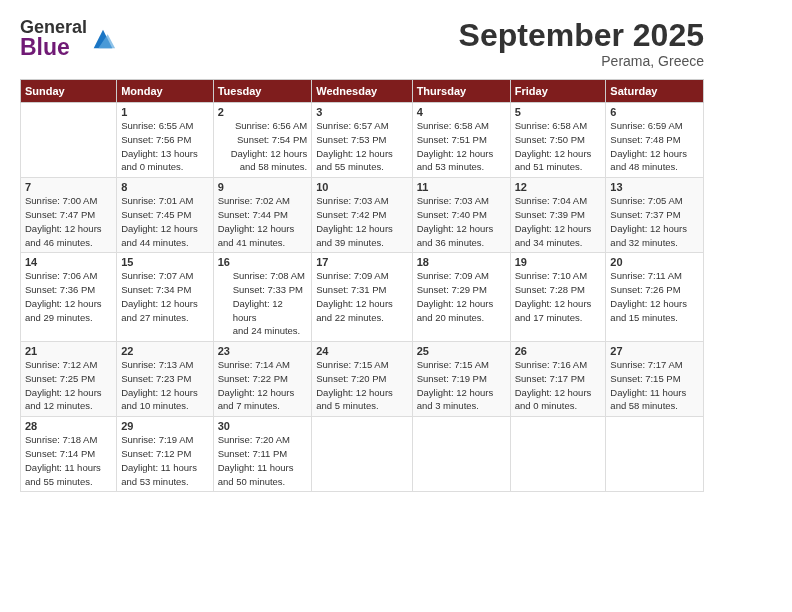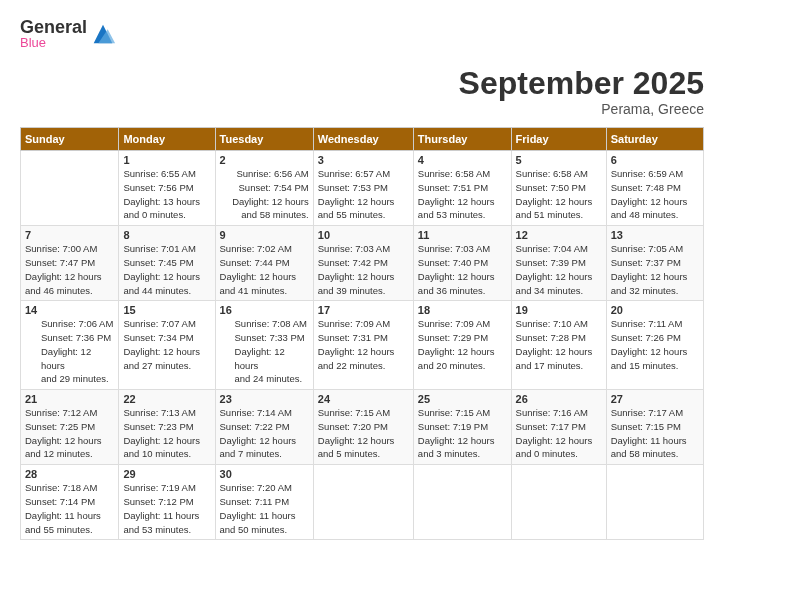--- a/index.html
+++ b/index.html
@@ -29,50 +29,49 @@
       display: flex;
       flex-direction: column;
       line-height: 1;
     }
     .logo-general {
       font-size: 18px;
       font-weight: bold;
       color: #333;
     }
     .logo-blue {
-      font-size: 13px;
-      font-weight: normal;
-      color: #ec4899;
+      font-size: 23px;
+      font-weight: bold;
+      color: #701a75;
     }
     .logo-icon {
       width: 28px;
       height: 28px;
       margin-left: 2px;
     }
     .title-section {
       text-align: right;
     }
     .month-title {
       font-size: 32px;
       font-weight: bold;
       color: #333;
       line-height: 1.1;
-      margin-top: 48px;
     }
     .location {
       font-size: 14px;
       color: #555;
     }
     .calendar {
       width: 100%;
       border-collapse: collapse;
       font-size: 9.5px;
     }
     .calendar th {
-      background-color: #a16207;
+      background-color: #7f1d1d;
       color: #fff;
       padding: 5px 4px;
       text-align: left;
       font-size: 11px;
       font-weight: bold;
       border: 1px solid #ccc;
     }
     .calendar td {
       vertical-align: top;
       border: 1px solid #ddd;
@@ -225,21 +224,21 @@
             <span class="day-number">13</span>
             <div class="day-info" style="white-space: pre-line;">Sunrise: 7:05 AM
 Sunset: 7:37 PM
 Daylight: 12 hours
 and 32 minutes.</div>
           </td>
         </tr>
         <tr>
           <td>
             <span class="day-number">14</span>
-            <div class="day-info" style="white-space: pre-line; margin-left: 16px;">Sunrise: 7:06 AM
+            <div class="day-info" style="white-space: pre-line;">Sunrise: 7:06 AM
 Sunset: 7:36 PM
 Daylight: 12 hours
 and 29 minutes.</div>
           </td>
           <td>
             <span class="day-number">15</span>
             <div class="day-info" style="white-space: pre-line;">Sunrise: 7:07 AM
 Sunset: 7:34 PM
 Daylight: 12 hours
 and 27 minutes.</div>

